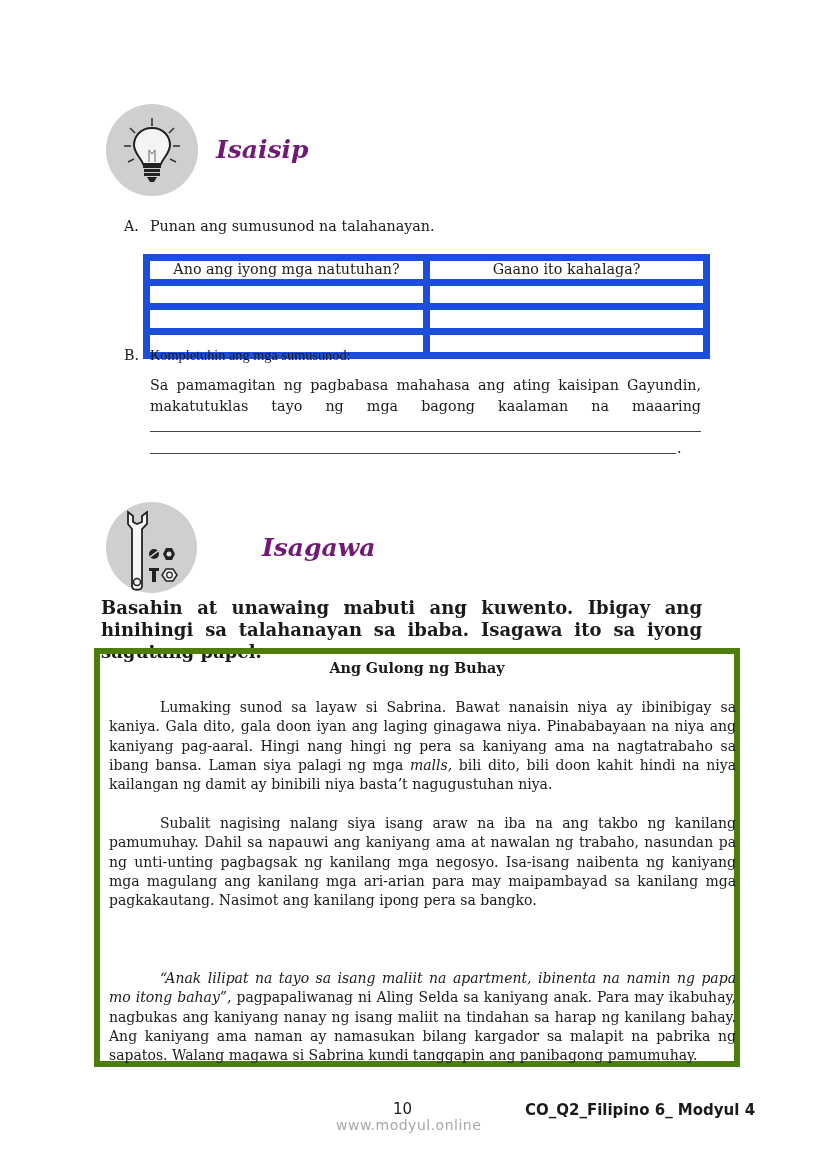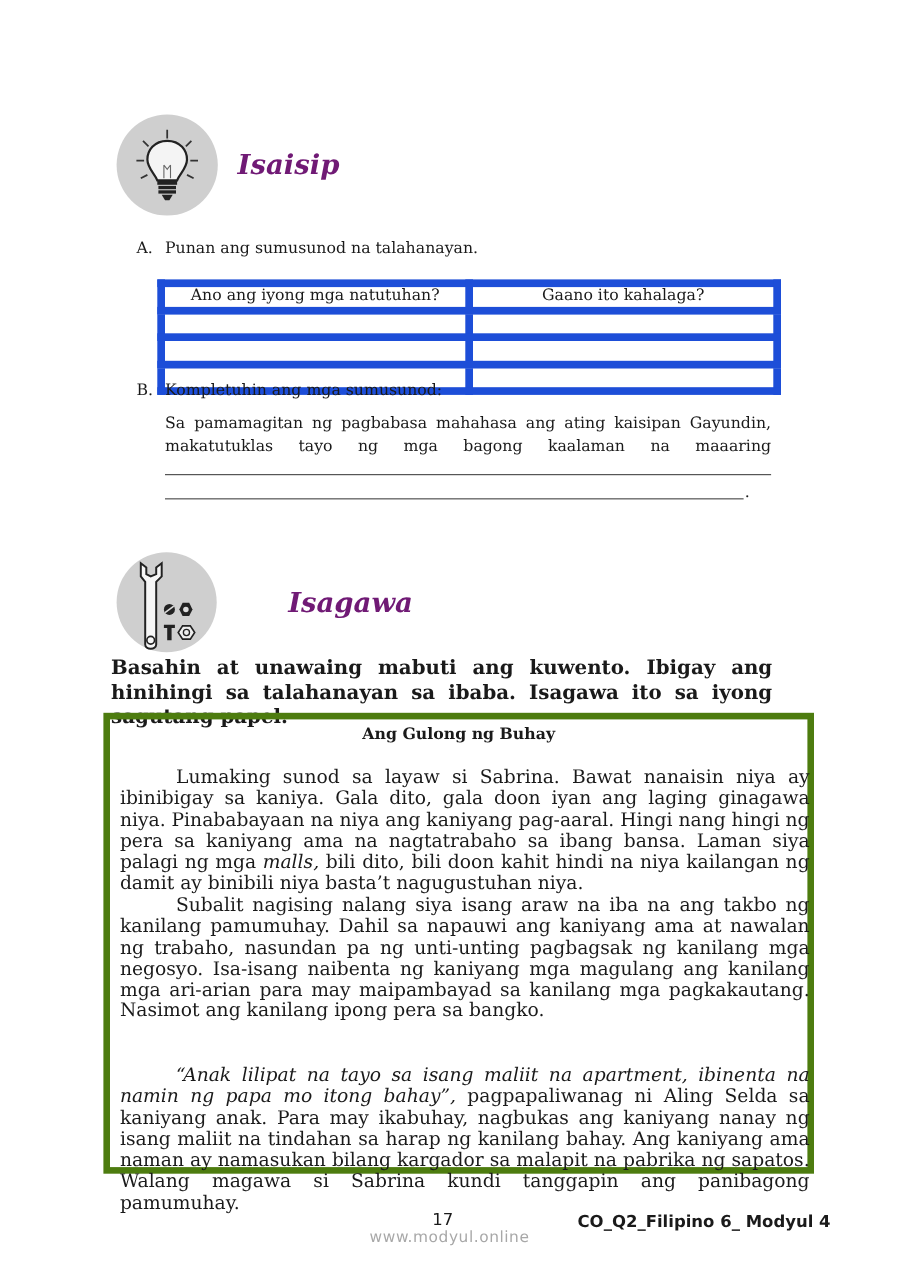--- a/index.html
+++ b/index.html
@@ -9,21 +9,21 @@
   .icon-circle { position: absolute; width: 92px; height: 92px; border-radius: 50%; background: #cfcfcf; }
   .section-title { position: absolute; font-family: "DejaVu Serif", serif; font-weight: bold; font-style: italic; font-size: 25px; color: #701a75; }
   .body-text { font-size: 14.3px; line-height: 21px; }
   .label { position: absolute; font-size: 14.3px; }
   table.grid { position: absolute; left: 143px; top: 254px; width: 567px; border-collapse: collapse; font-size: 14.3px; }
   table.grid td { border: 7px solid #1d4ed8; height: 17.5px; padding: 0; text-align: center; line-height: 17px; width: 50%; }
   .justify { text-align: justify; text-align-last: justify; }
   .blank-line { position: absolute; border-bottom: 1px solid #444; height: 0; }
   .story-box { position: absolute; left: 94px; top: 648px; width: 646px; height: 419px; border: 6px solid #4d7c0f; box-sizing: border-box; }
   .story-title { position: absolute; left: 0; right: 0; top: 6px; text-align: center; font-weight: bold; font-size: 14.3px; }
-  .para { position: absolute; left: 9px; width: 627px; font-size: 17px; line-height: 19.3px; text-align: justify; }
+  .para { position: absolute; left: 9px; width: 627px; font-size: 14px; line-height: 19.3px; text-align: justify; }
   .para .indent { display: inline-block; width: 51px; }
   .instr { position: absolute; left: 101px; top: 597px; width: 601px; font-weight: bold; font-size: 18px; line-height: 22px; text-align: justify; }
   .footer-page { position: absolute; left: 393px; top: 1100px; font-family: "DejaVu Sans", sans-serif; font-size: 15px; }
   .footer-code { position: absolute; left: 525px; top: 1101px; font-family: "DejaVu Sans", sans-serif; font-weight: bold; font-size: 15px; }
   .footer-url { position: absolute; left: 336px; top: 1117px; font-family: "DejaVu Sans", sans-serif; font-size: 14px; color: #a8a8a8; letter-spacing: 0.5px; }
 </style>
 </head>
 <body>
 
 <div class="icon-circle" style="left:106px; top:104px;">
@@ -65,21 +65,21 @@
     <td></td>
   </tr>
   <tr>
     <td></td>
     <td></td>
   </tr>
 </tbody>
   </table>
 
 <div class="label" style="left:124px; top:347px;">B.</div>
-<div class="label" style="left:150px; top:347px;">Kompletuhin ang mga sumusunod:</div>
+<div class="label" style="left:150px; top:347px;font-family:Liberation Serif, serif;">Kompletuhin ang mga sumusunod:</div>
 <div class="abs body-text justify" style="left:150px; top:375px; width:551px;">Sa pamamagitan ng pagbabasa mahahasa ang ating kaisipan Gayundin,</div>
 <div class="abs body-text justify" style="left:150px; top:396px; width:551px;">makatutuklas tayo ng mga bagong kaalaman na maaaring</div>
 <div class="blank-line" style="left:150px; top:431px; width:551px;"></div>
 <div class="blank-line" style="left:150px; top:453px; width:526px;"></div>
 <div class="abs body-text" style="left:677px; top:438px;">.</div>
 
 <div class="icon-circle" style="left:106px; top:502px; width:91px; height:91px;">
   <svg width="91" height="91" viewBox="0 0 91 91">
     <path d="M22 10 L22 22 L26 27 L26 84 C26 89 36 89 36 84 L36 27 L41 22 L41 10 L36 14 L36 20 L31 22 L27 20 L27 14 Z" fill="#f6f6f6" stroke="#222" stroke-width="1.8"></path>
     <circle cx="31" cy="80" r="3.5" fill="none" stroke="#222" stroke-width="1.5"></circle>
@@ -102,15 +102,15 @@
     <span class="indent"></span><span>Lumaking sunod sa layaw si Sabrina. Bawat nanaisin niya ay ibinibigay sa kaniya. Gala dito, gala doon iyan ang laging ginagawa niya. Pinababayaan na niya ang kaniyang pag-aaral. Hingi nang hingi ng pera sa kaniyang ama na nagtatrabaho sa ibang bansa. Laman siya palagi ng mga </span><i>malls,</i><span> bili dito, bili doon kahit hindi na niya kailangan ng damit ay binibili niya basta’t nagugustuhan niya.</span>
   </div>
   <div class="para" style="top:160px;">
     <span class="indent"></span><span>Subalit nagising nalang siya isang araw na iba na ang takbo ng kanilang pamumuhay. Dahil sa napauwi ang kaniyang ama at nawalan ng trabaho, nasundan pa ng unti-unting pagbagsak ng kanilang mga negosyo. Isa-isang naibenta ng kaniyang mga magulang ang kanilang mga ari-arian para may maipambayad sa kanilang mga pagkakautang. Nasimot ang kanilang ipong pera sa bangko.</span>
   </div>
   <div class="para" style="top:295px;margin-top:20px;">
     <span class="indent"></span><i>“Anak lilipat na tayo sa isang maliit na apartment, ibinenta na namin ng papa mo itong bahay”,</i><span> pagpapaliwanag ni Aling Selda sa kaniyang anak.  Para may ikabuhay, nagbukas ang kaniyang nanay ng isang maliit na tindahan sa harap ng kanilang bahay. Ang kaniyang ama naman ay namasukan bilang kargador sa malapit na pabrika ng sapatos. Walang magawa si Sabrina kundi tanggapin ang panibagong pamumuhay.</span>
   </div>
 </div>
 
-<div class="footer-page">17</div>
+<div class="footer-page">10</div>
 <div class="footer-code">CO_Q2_Filipino 6_ Modyul 4</div>
 <div class="footer-url">www.modyul.online</div>
 
 </body></html>

